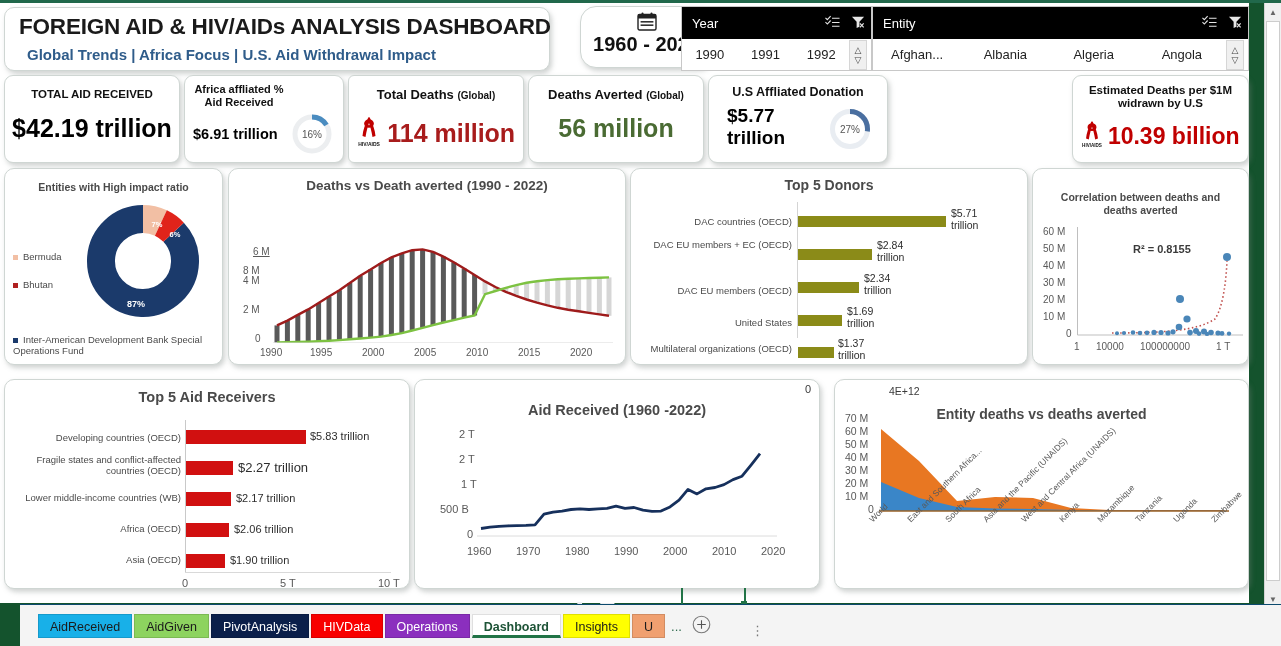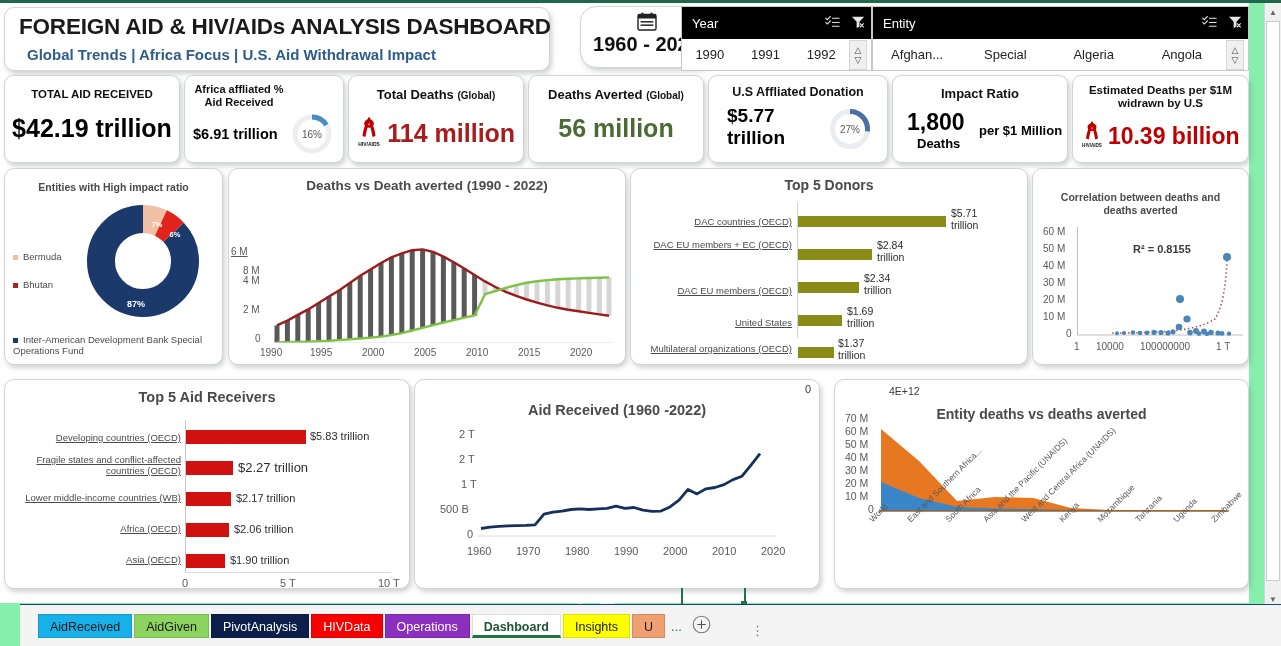--- a/index.html
+++ b/index.html
@@ -3,21 +3,21 @@
 <meta charset="utf-8">
 <style>
   * { box-sizing: border-box; }
   html, body { margin:0; padding:0; }
   body {
     width:1281px; height:646px; overflow:hidden;
     background:#ffffff;
     font-family:"Liberation Sans", sans-serif;
     position:relative;
   }
-  #root { position:absolute; inset:0; background:#86efac; }
+  #root { position:absolute; inset:0; background:#14532d; }
 
   
   .top-edge { position:absolute; left:0; top:0; width:1281px; height:3px; background:#21684b; }
 
   .canvas { position:absolute; left:0; top:3px; width:1249px; height:600px; background:#ffffff; }
 
   
   .card {
     position:absolute; background:#ffffff;
     border:1px solid #cfd6d3; border-radius:10px;
@@ -59,21 +59,21 @@
   #slicer-year { left:681px; top:3px; width:191px; height:65px; }
   #slicer-entity { left:872px; top:3px; width:377px; height:65px; }
 
   
   .kpi { border-radius:9px; }
   .kpi-label { position:absolute; left:4px; right:4px; text-align:center; font-size:11.5px; font-weight:bold; color:#111; line-height:13px; }
   .kpi-value { position:absolute; font-weight:bold; }
 
   #kpi-total-aid   { left:4px;   top:72px; width:176px; height:88px; }
   #kpi-africa      { left:184px; top:72px; width:160px; height:88px; }
-  #kpi-deaths      { left:348px; top:72px; width:176px; height:88px; }
+  #kpi-deaths      { left:348px; top:72px; width:176px; height:88px;border-radius:6px; }
   #kpi-averted     { left:528px; top:72px; width:176px; height:88px;padding-left:36px; }
   #kpi-usdonation  { left:708px; top:72px; width:180px; height:88px; }
   #kpi-impact      { left:892px; top:72px; width:176px; height:88px; }
   #kpi-estdeaths   { left:1072px;top:72px; width:177px; height:88px; }
 
   .ribbon-ico { display:inline-block; vertical-align:middle; }
 
   
   .gauge { position:absolute; }
   .gauge .pct {
@@ -90,21 +90,21 @@
   #panel-correlation  { left:1032px;top:165px; width:217px; height:197px; }
   #panel-receivers    { left:4px;  top:376px; width:406px; height:210px; }
   #panel-aid-line     { left:414px;top:376px; width:406px; height:210px; }
   #panel-entity-area  { left:834px;top:376px; width:415px; height:210px; }
 
   .legend-item { position:absolute; font-size:9.5px; color:#4a4a4a; line-height:11px; }
   .legend-sq { display:inline-block; width:5px; height:5px; margin-right:5px; vertical-align:middle; }
 
   .axis-lbl { position:absolute; font-size:10px; color:#595959; }
   .bar-val  { position:absolute; font-size:10.5px; color:#2d2d2d; line-height:11.5px; }
-  .cat-lbl  { position:absolute; font-size:9.5px; color:#4a4a4a; text-align:right; line-height:11px;text-decoration:underline; }
+  .cat-lbl  { position:absolute; font-size:9.5px; color:#4a4a4a; text-align:right; line-height:11px; }
 
   
   #cell-selection {
     position:absolute; left:681px; top:585px; width:65px; height:18px;
     border:2px solid #217346; border-top:none; background:transparent;
   }
   #cell-selection .handle {
     position:absolute; right:-3px; bottom:-3px; width:6px; height:6px; background:#217346;
   }
 
@@ -201,21 +201,21 @@
         </span>
         <span class="sl-ico">
           <svg width="15" height="14" viewBox="0 0 16 14">
             <path d="M1 1.5h13l-5 5.3V12l-3 1.3V6.8z" fill="#fff"></path>
             <path d="M9.5 8.5l4 4.2M13.5 8.5l-4 4.2" stroke="#fff" stroke-width="1.3"></path>
           </svg>
         </span>
       </div>
       <div class="slicer-body">
         <div class="sl-item">Afghan...</div>
-        <div class="sl-item">Special</div>
+        <div class="sl-item">Albania</div>
         <div class="sl-item">Algeria</div>
         <div class="sl-item">Angola</div>
         <div class="sl-spin">
             <span>△</span>
             <span>▽</span>
           </div>
       </div>
     </div>
 
     <div class="card kpi" id="kpi-total-aid">
@@ -266,26 +266,20 @@
       <div class="kpi-value" style="left:18px;top:29px;width:80px;font-size:19px;line-height:22px;color:#000;">$5.77 trillion</div>
       <div class="gauge" style="left:118px;top:30px;width:46px;height:46px;">
         <svg width="46" height="46" viewBox="0 0 46 46">
           <circle cx="23" cy="23" r="17.5" fill="none" stroke="#e9edf2" stroke-width="5"></circle>
           <circle cx="23" cy="23" r="17.5" fill="none" stroke="#4a6fa0" stroke-width="5" stroke-dasharray="29.7 80.3" stroke-dashoffset="0" transform="rotate(-90 23 23)" stroke-linecap="butt"></circle>
         </svg>
         <div class="pct">27%</div>
       </div>
     </div>
 
-    <div class="card kpi" id="kpi-impact">
-      <div class="kpi-label" style="top:11px;font-size:13px;">Impact Ratio</div>
-      <div class="kpi-value" style="left:14px;top:33px;font-size:23px;color:#000;">1,800</div>
-      <div style="position:absolute;left:24px;top:60px;font-size:13px;font-weight:bold;color:#000;">Deaths</div>
-      <div style="position:absolute;left:86px;top:47px;font-size:13px;font-weight:bold;color:#000;">per $1 Million</div>
-    </div>
 
     <div class="card kpi" id="kpi-estdeaths">
       <div class="kpi-label" style="top:8px;left:8px;right:8px;font-size:11.5px;">Estimated Deaths per $1M widrawn by U.S</div>
       <div style="position:absolute;left:0;right:0;top:42px;text-align:center;">
         <span class="ribbon-ico">
           <svg width="22" height="32" viewBox="0 0 24 34">
             <path d="M12 3 C8 10 6 16 5.5 22 L8.5 23 C9.5 17 11 11 13.5 5z" fill="#c00000"></path>
             <path d="M12 3 C16 10 18 16 18.5 22 L15.5 23 C14.5 17 13 11 10.5 5z" fill="#c00000"></path>
             <ellipse cx="12" cy="9.5" rx="3.6" ry="3" fill="none" stroke="#c00000" stroke-width="2.6"></ellipse>
             <text x="12" y="31.5" font-size="5" font-weight="bold" fill="#111" text-anchor="middle" font-family="Liberation Sans, sans-serif">HIV/AIDS</text>
@@ -320,21 +314,21 @@
       </div>
       <div class="legend-item" style="left:8px;top:165px;width:200px;">
         <span class="legend-sq" style="background:#1b3a6b;"></span><span>Inter-American Development Bank Special Operations Fund</span>
       </div>
     </div>
 
     <div class="card" id="panel-deaths-vs">
       <div class="panel-title" style="top:9px;font-size:13.5px;">Deaths vs Death averted (1990 - 2022)</div>
 
       <div class="axis-lbl" style="left:14px;top:48px;margin-top:48px;">8 M</div>
-      <div class="axis-lbl" style="left:2px;top:77px;text-decoration:underline;">6 M</div>
+      <div class="axis-lbl" style="left:24px;top:77px;text-decoration:underline;">6 M</div>
       <div class="axis-lbl" style="left:14px;top:106px;">4 M</div>
       <div class="axis-lbl" style="left:14px;top:135px;">2 M</div>
       <div class="axis-lbl" style="left:26px;top:164px;">0</div>
 
       <svg style="position:absolute;left:44px;top:46px;" width="340" height="128" viewBox="0 0 340 128">
 
         <g stroke="#595959" stroke-width="5" fill="none">
           <line x1="4" y1="110.4" x2="4" y2="127.5"></line>
           <line x1="14.4" y1="105.6" x2="14.4" y2="127.3"></line>
           <line x1="24.8" y1="99.9" x2="24.8" y2="127.0"></line>

